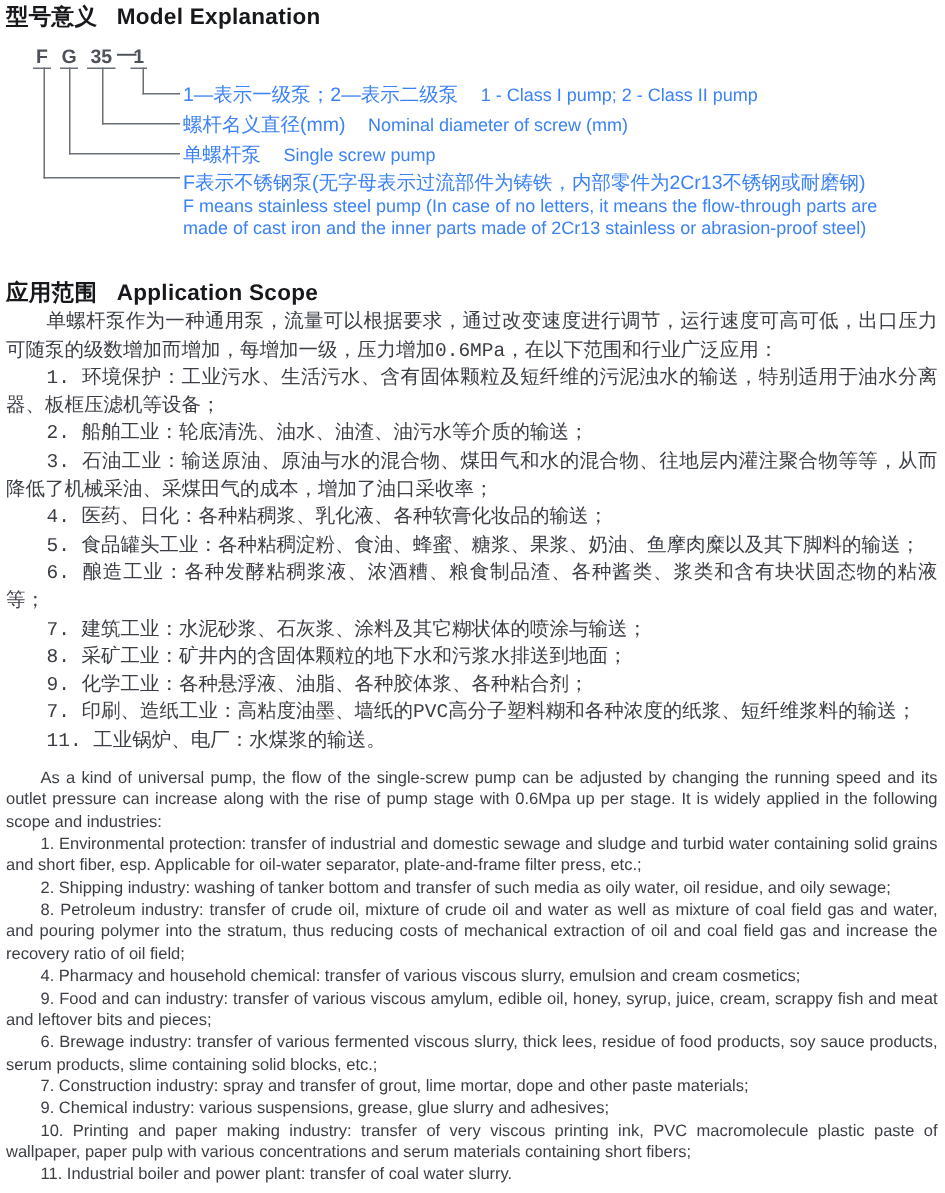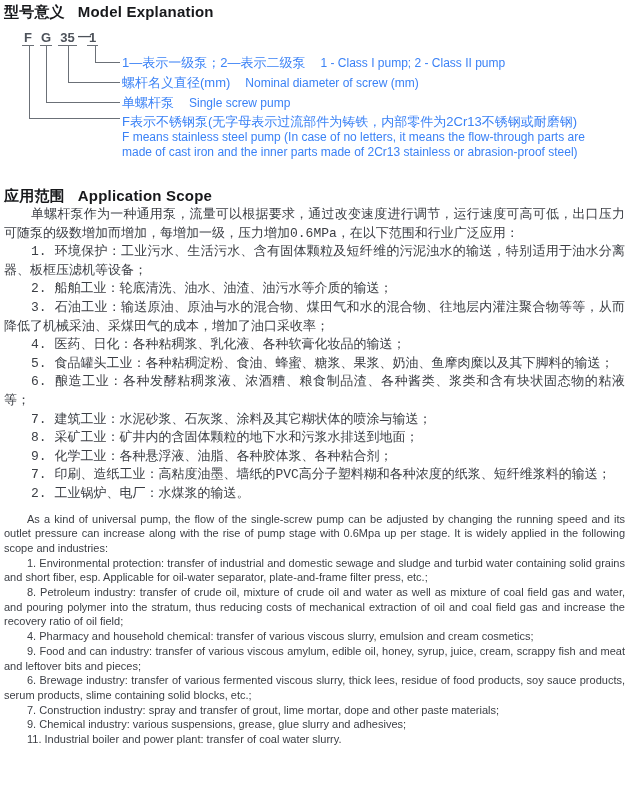--- a/index.html
+++ b/index.html
@@ -81,28 +81,30 @@
     <p>1. 环境保护：工业污水、生活污水、含有固体颗粒及短纤维的污泥浊水的输送，特别适用于油水分离器、板框压滤机等设备；</p>
     <p>2. 船舶工业：轮底清洗、油水、油渣、油污水等介质的输送；</p>
     <p>3. 石油工业：输送原油、原油与水的混合物、煤田气和水的混合物、往地层内灌注聚合物等等，从而降低了机械采油、采煤田气的成本，增加了油口采收率；</p>
     <p>4. 医药、日化：各种粘稠浆、乳化液、各种软膏化妆品的输送；</p>
     <p>5. 食品罐头工业：各种粘稠淀粉、食油、蜂蜜、糖浆、果浆、奶油、鱼摩肉糜以及其下脚料的输送；</p>
     <p>6. 酿造工业：各种发酵粘稠浆液、浓酒糟、粮食制品渣、各种酱类、浆类和含有块状固态物的粘液等；</p>
     <p>7. 建筑工业：水泥砂浆、石灰浆、涂料及其它糊状体的喷涂与输送；</p>
     <p>8. 采矿工业：矿井内的含固体颗粒的地下水和污浆水排送到地面；</p>
     <p>9. 化学工业：各种悬浮液、油脂、各种胶体浆、各种粘合剂；</p>
     <p>7. 印刷、造纸工业：高粘度油墨、墙纸的PVC高分子塑料糊和各种浓度的纸浆、短纤维浆料的输送；</p>
-    <p>2. 工业锅炉、电厂：水煤浆的输送。</p>
+    <p>11. 工业锅炉、电厂：水煤浆的输送。</p>
   </div>
 
   <div class="en-block">
     <p>As a kind of universal pump, the flow of the single-screw pump can be adjusted by changing the running speed and its outlet pressure can increase along with the rise of pump stage with 0.6Mpa up per stage. It is widely applied in the following scope and industries:</p>
     <p>1. Environmental protection: transfer of industrial and domestic sewage and sludge and turbid water containing solid grains and short fiber, esp. Applicable for oil-water separator, plate-and-frame filter press, etc.;</p>
+    <p>2. Shipping industry: washing of tanker bottom and transfer of such media as oily water, oil residue, and oily sewage;</p>
     <p>8. Petroleum industry: transfer of crude oil, mixture of crude oil and water as well as mixture of coal field gas and water, and pouring polymer into the stratum, thus reducing costs of mechanical extraction of oil and coal field gas and increase the recovery ratio of oil field;</p>
     <p>4. Pharmacy and household chemical: transfer of various viscous slurry, emulsion and cream cosmetics;</p>
     <p>9. Food and can industry: transfer of various viscous amylum, edible oil, honey, syrup, juice, cream, scrappy fish and meat and leftover bits and pieces;</p>
     <p>6. Brewage industry: transfer of various fermented viscous slurry, thick lees, residue of food products, soy sauce products, serum products, slime containing solid blocks, etc.;</p>
     <p>7. Construction industry: spray and transfer of grout, lime mortar, dope and other paste materials;</p>
     <p>9. Chemical industry: various suspensions, grease, glue slurry and adhesives;</p>
+    <p>10. Printing and paper making industry: transfer of very viscous printing ink, PVC macromolecule plastic paste of wallpaper, paper pulp with various concentrations and serum materials containing short fibers;</p>
     <p>11. Industrial boiler and power plant: transfer of coal water slurry.</p>
   </div>
 
 </div>
 
 </body></html>

